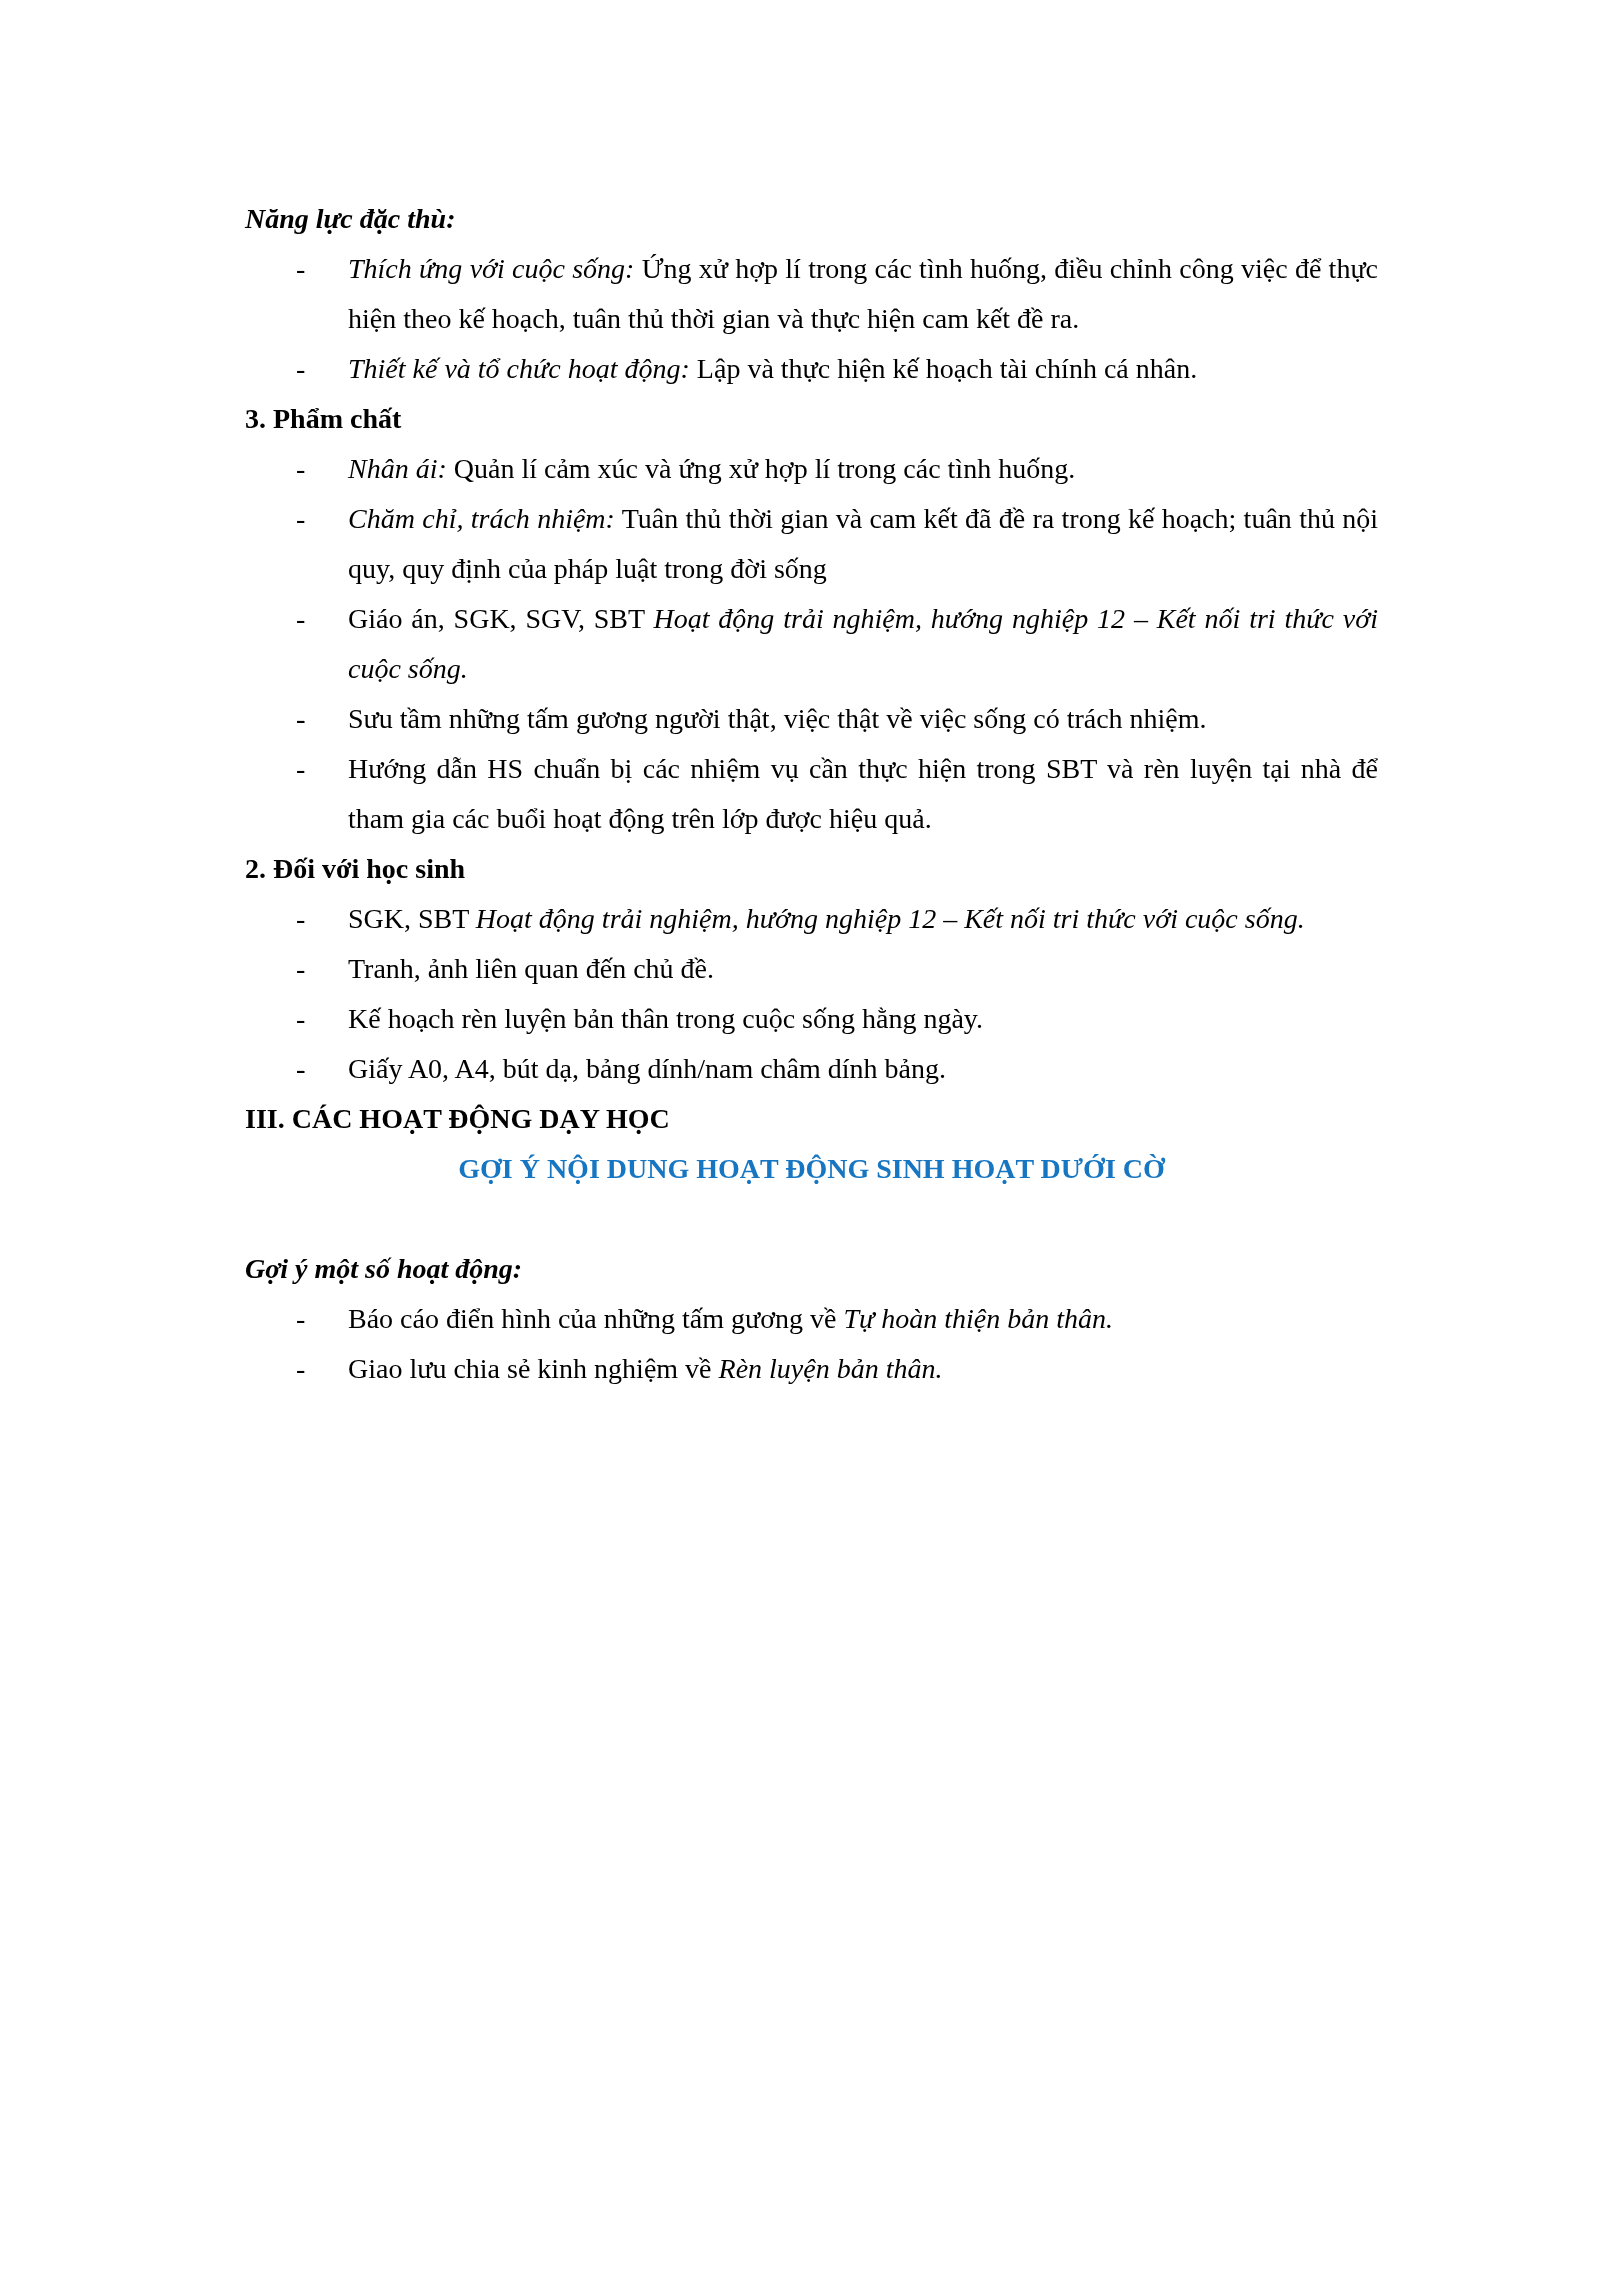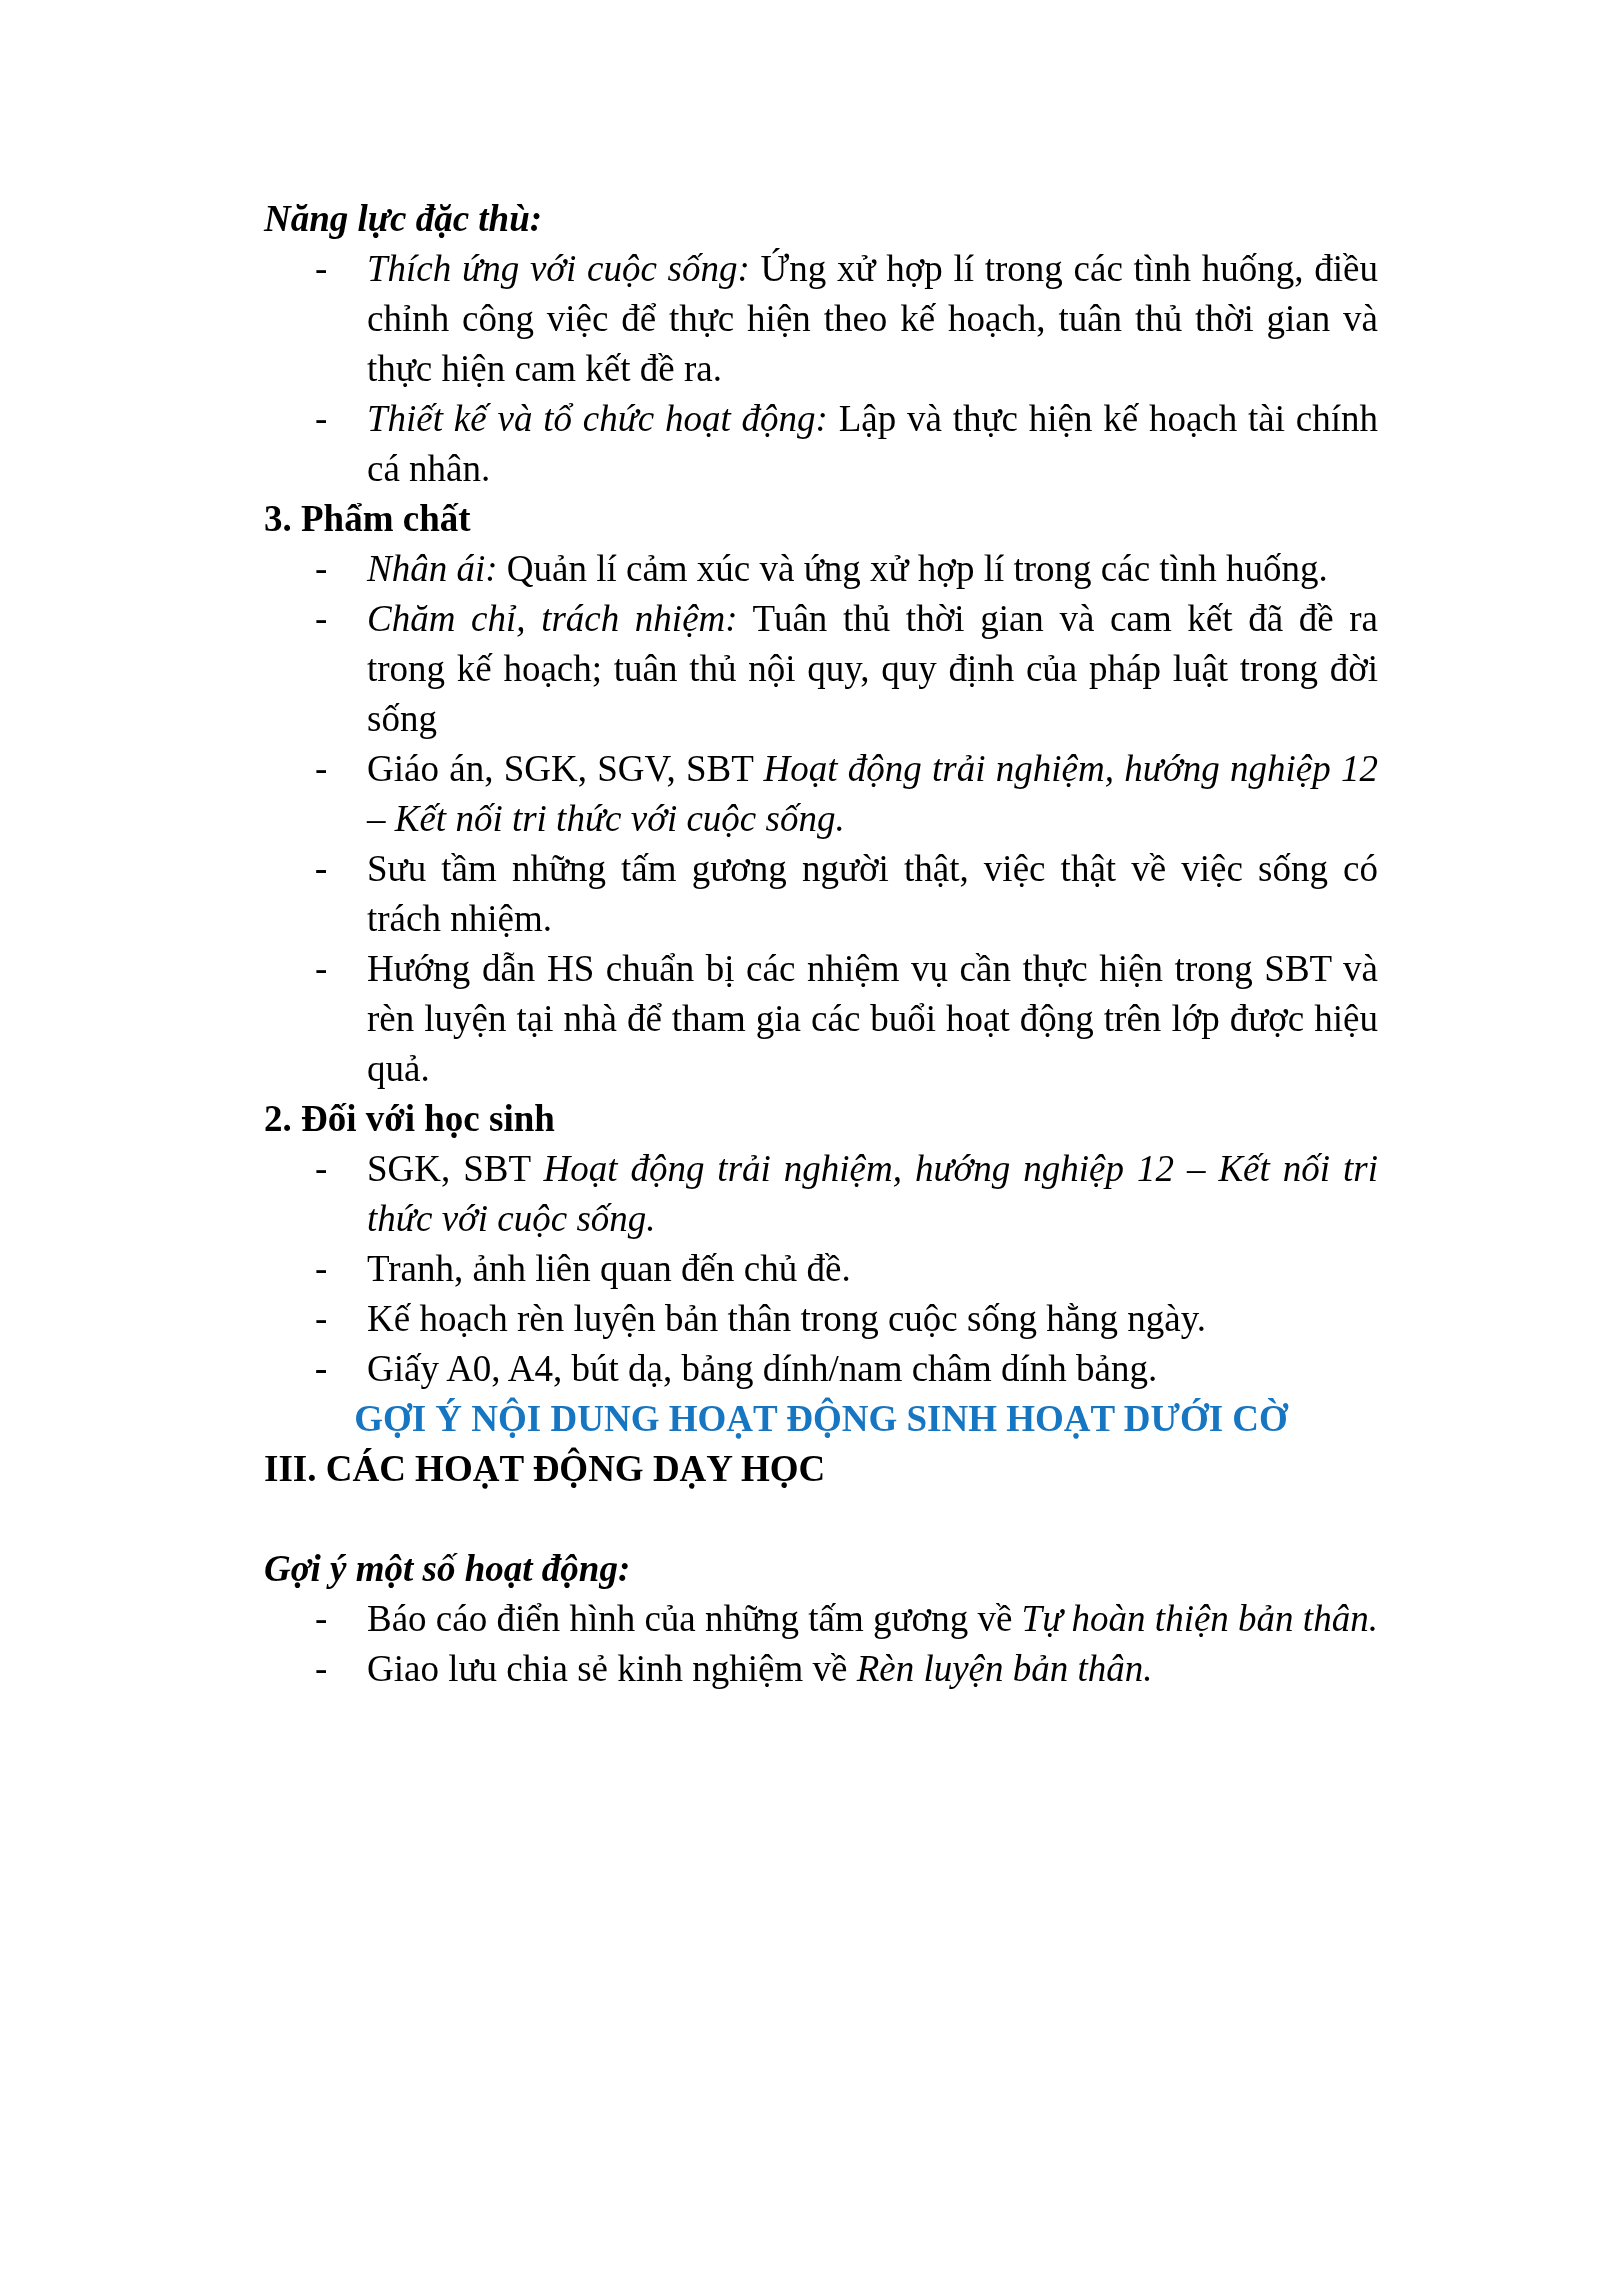--- a/index.html
+++ b/index.html
@@ -8,21 +8,21 @@
     background: #ffffff;
     color: #000000;
     font-family: "Liberation Serif", "DejaVu Serif", serif;
   }
   .page {
     box-sizing: border-box;
     width: 1623px; height: 2295px;
     padding: 194px 245px 0 245px;
     overflow: hidden;
   }
-  .doc { font-size: 37px; line-height: 50px; margin-left: 19px; }
+  .doc { font-size: 28px; line-height: 50px; }
   .para { margin: 0; }
   .h  { font-weight: bold; }
   .hi { font-weight: bold; font-style: italic; }
   .it { font-style: italic; }
   .li {
     position: relative;
     padding-left: 103px;
     text-align: justify;
   }
   .marker {
@@ -95,23 +95,23 @@
     </div>
 
     <div class="para li">
       <span class="marker">-</span>
     </div>
 
     <div class="para li">
       <span class="marker">-</span><span>Giấy A0, A4, bút dạ, bảng dính/nam châm dính bảng.</span>
     </div>
 
+    <div class="para h">III. CÁC HOẠT ĐỘNG DẠY HỌC</div>
+
     <div class="para center-blue">GỢI Ý NỘI DUNG HOẠT ĐỘNG SINH HOẠT DƯỚI CỜ</div>
-
-    <div class="para h">III. CÁC HOẠT ĐỘNG DẠY HỌC</div>
 
     <div class="blank"></div>
 
     <div class="para hi">Gợi ý một số hoạt động:</div>
 
     <div class="para li">
       <span class="marker">-</span><span>Báo cáo điển hình của những tấm gương về </span><span class="it">Tự hoàn thiện bản thân.</span>
     </div>
 
     <div class="para li">

